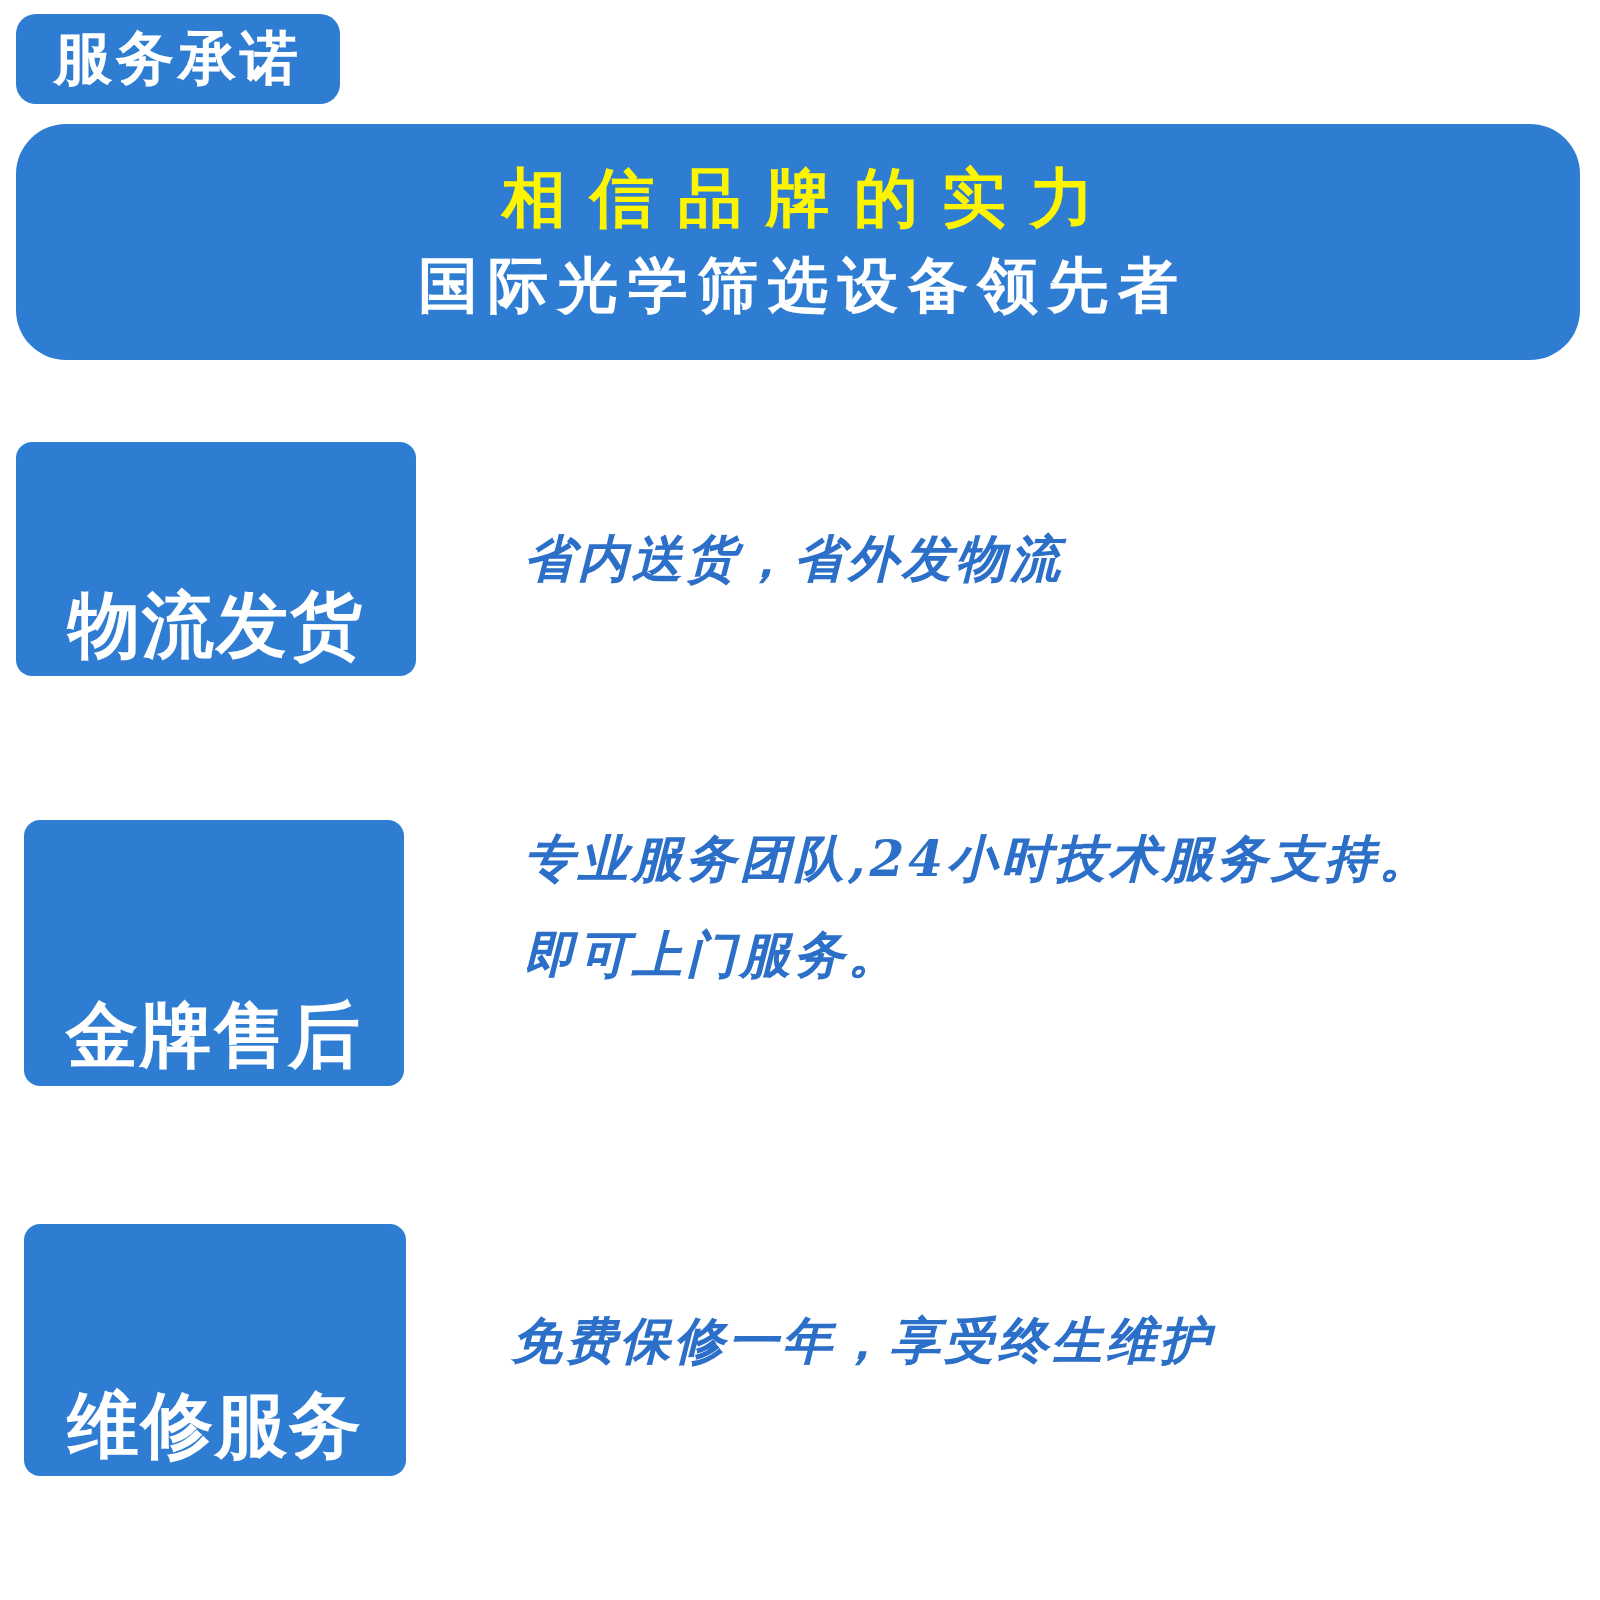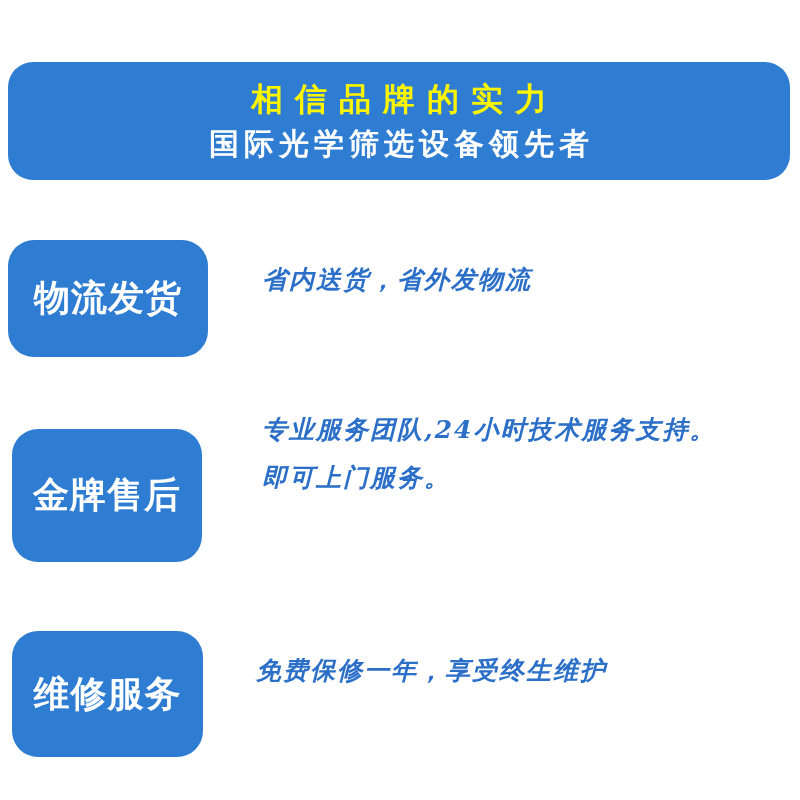--- a/index.html
+++ b/index.html
@@ -66,29 +66,28 @@
     font-weight: bold;
     letter-spacing: 5px;
     text-indent: 5px;
     line-height: 1.2;
   }
 
   
   .card {
     position: absolute;
     background: var(--primary-blue, #2e7dd2);
-    border-radius: 26px;
+    border-radius: 8px;
     display: flex;
-    align-items: center;
+    align-items: flex-end;
     justify-content: center;
     color: var(--white, #ffffff);
     font-size: 36px;
     font-weight: bold;
     letter-spacing: 1px;
-    margin-top: 19px;
   }
   .card-0 { left: 8px;  top: 221px; width: 200px; height: 117px; }
   .card-1 { left: 12px; top: 410px; width: 190px; height: 133px; font-family: Liberation Serif, serif; }
   .card-2 { left: 12px; top: 612px; width: 191px; height: 126px; }
 
   .desc {
     position: absolute;
     color: var(--text-blue, #2b6fc8);
     font-family: "DejaVu Serif", serif;
     font-style: italic;
@@ -105,20 +104,23 @@
   .desc-2 {
     left: 256px; top: 612px; height: 117px;
     display: flex; align-items: center;
   }
 </style>
 </head>
 <body>
 
 <div class="page">
 
+  <div class="badge">
+    <span>服务承诺</span>
+  </div>
 
   <div class="banner">
     <div class="banner-title">相信品牌的实力</div>
     <div class="banner-subtitle">国际光学筛选设备领先者</div>
   </div>
 
   <div class="card card-0">
     <span>物流发货</span>
   </div>
   <div class="desc desc-0">

